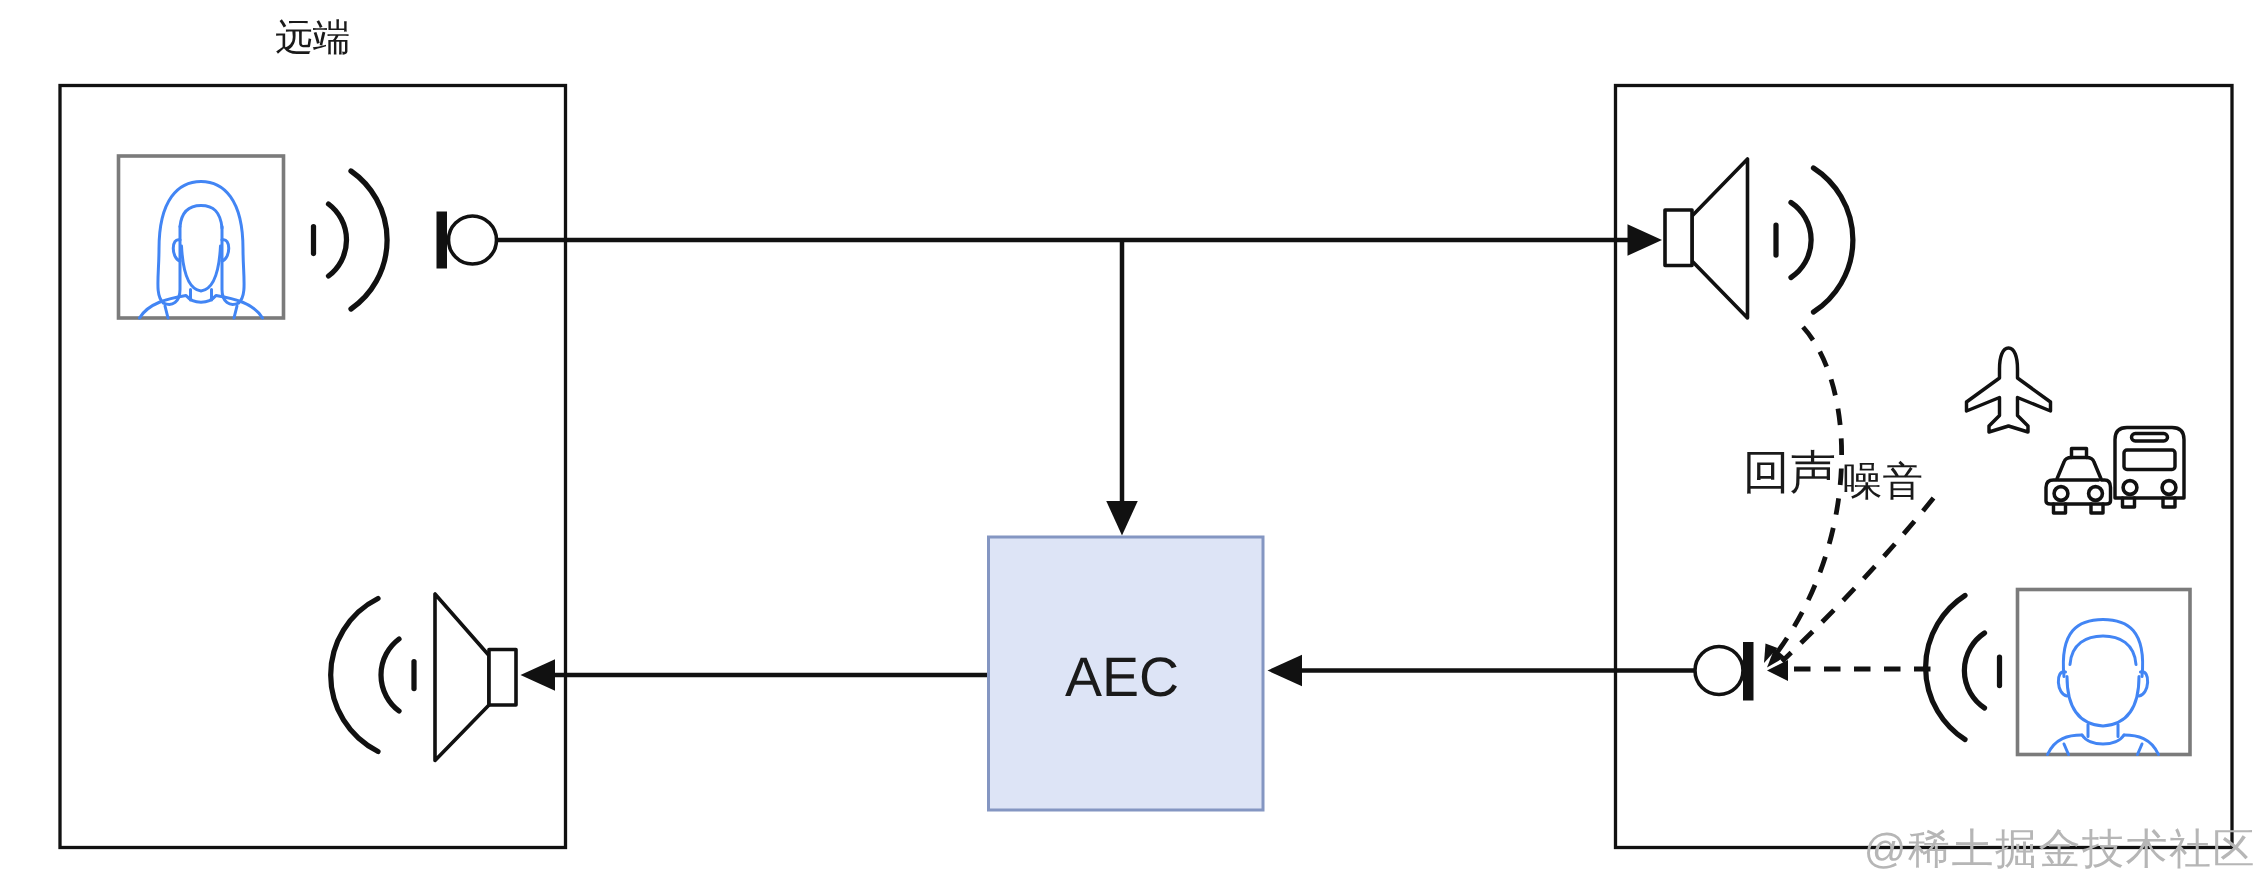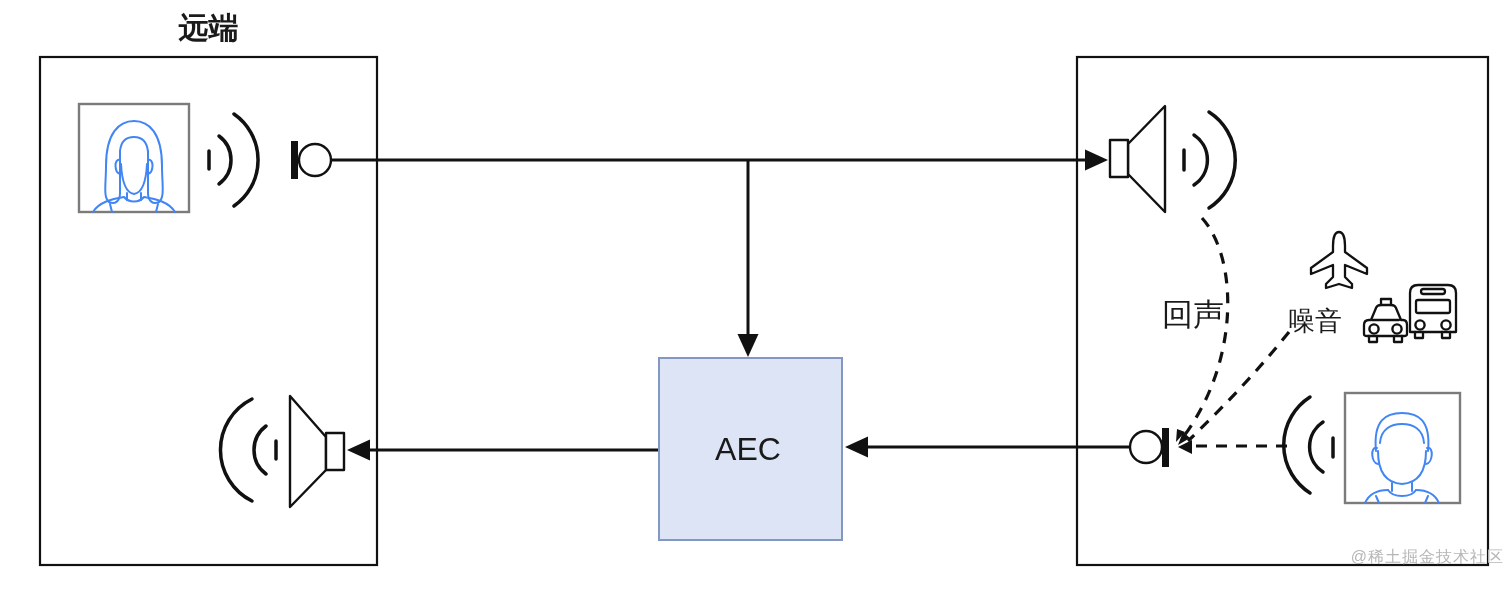--- a/index.html
+++ b/index.html
@@ -4,27 +4,27 @@
 <style>
   html,body{margin:0;padding:0;background:#fff;}
   .canvas{
     position:relative;width:1512px;height:589px;
     background:var(--background,#ffffff);
     font-family:"Liberation Sans",sans-serif;
     overflow:hidden;
   }
   .canvas svg{position:absolute;left:0;top:0;}
   .label{position:absolute;color:var(--text,#1a1a1a);white-space:nowrap;}
-  .title{font-size:30px;font-weight:700;text-align:center;}
+  .title{font-size:25px;font-weight:400;text-align:center;}
   .far-label{left:40px;top:8px;width:337px;}
   .near-label{left:1077px;top:8px;width:411px;}
-  .aec-label{left:659px;top:431px;width:178px;text-align:center;font-size:32px;}
+  .aec-label{left:659px;top:431px;width:178px;text-align:center;font-size:37px;}
   .echo-label{left:1162px;top:294px;font-size:31px;font-weight:500;}
-  .noise-label{left:1288px;top:303px;font-size:27px;font-weight:500;}
-  .watermark{position:absolute;right:8px;top:547px;font-size:16px;letter-spacing:1px;color:var(--watermark,#b6b6b6);}
+  .noise-label{left:1228px;top:303px;font-size:27px;font-weight:500;}
+  .watermark{position:absolute;right:8px;top:547px;font-size:28px;letter-spacing:1px;color:var(--watermark,#b6b6b6);}
 
   
   .box{fill:#ffffff;stroke:var(--line,#111);stroke-width:2.2;}
   .aec-box{fill:var(--aec-fill,#dde4f6);stroke:var(--aec-border,#8496c2);stroke-width:2;}
   .sline{stroke:var(--line,#111);stroke-width:3;fill:none;}
   .dline{stroke:var(--line,#111);stroke-width:3.2;fill:none;stroke-dasharray:11 9;}
   .wave{stroke:var(--line,#111);stroke-width:3.5;fill:none;stroke-linecap:round;}
   .ah{fill:var(--line,#111);stroke:none;}
   .dev{fill:#ffffff;stroke:var(--line,#111);stroke-width:2.4;stroke-linejoin:round;}
   .devfill{fill:var(--line,#111);}

